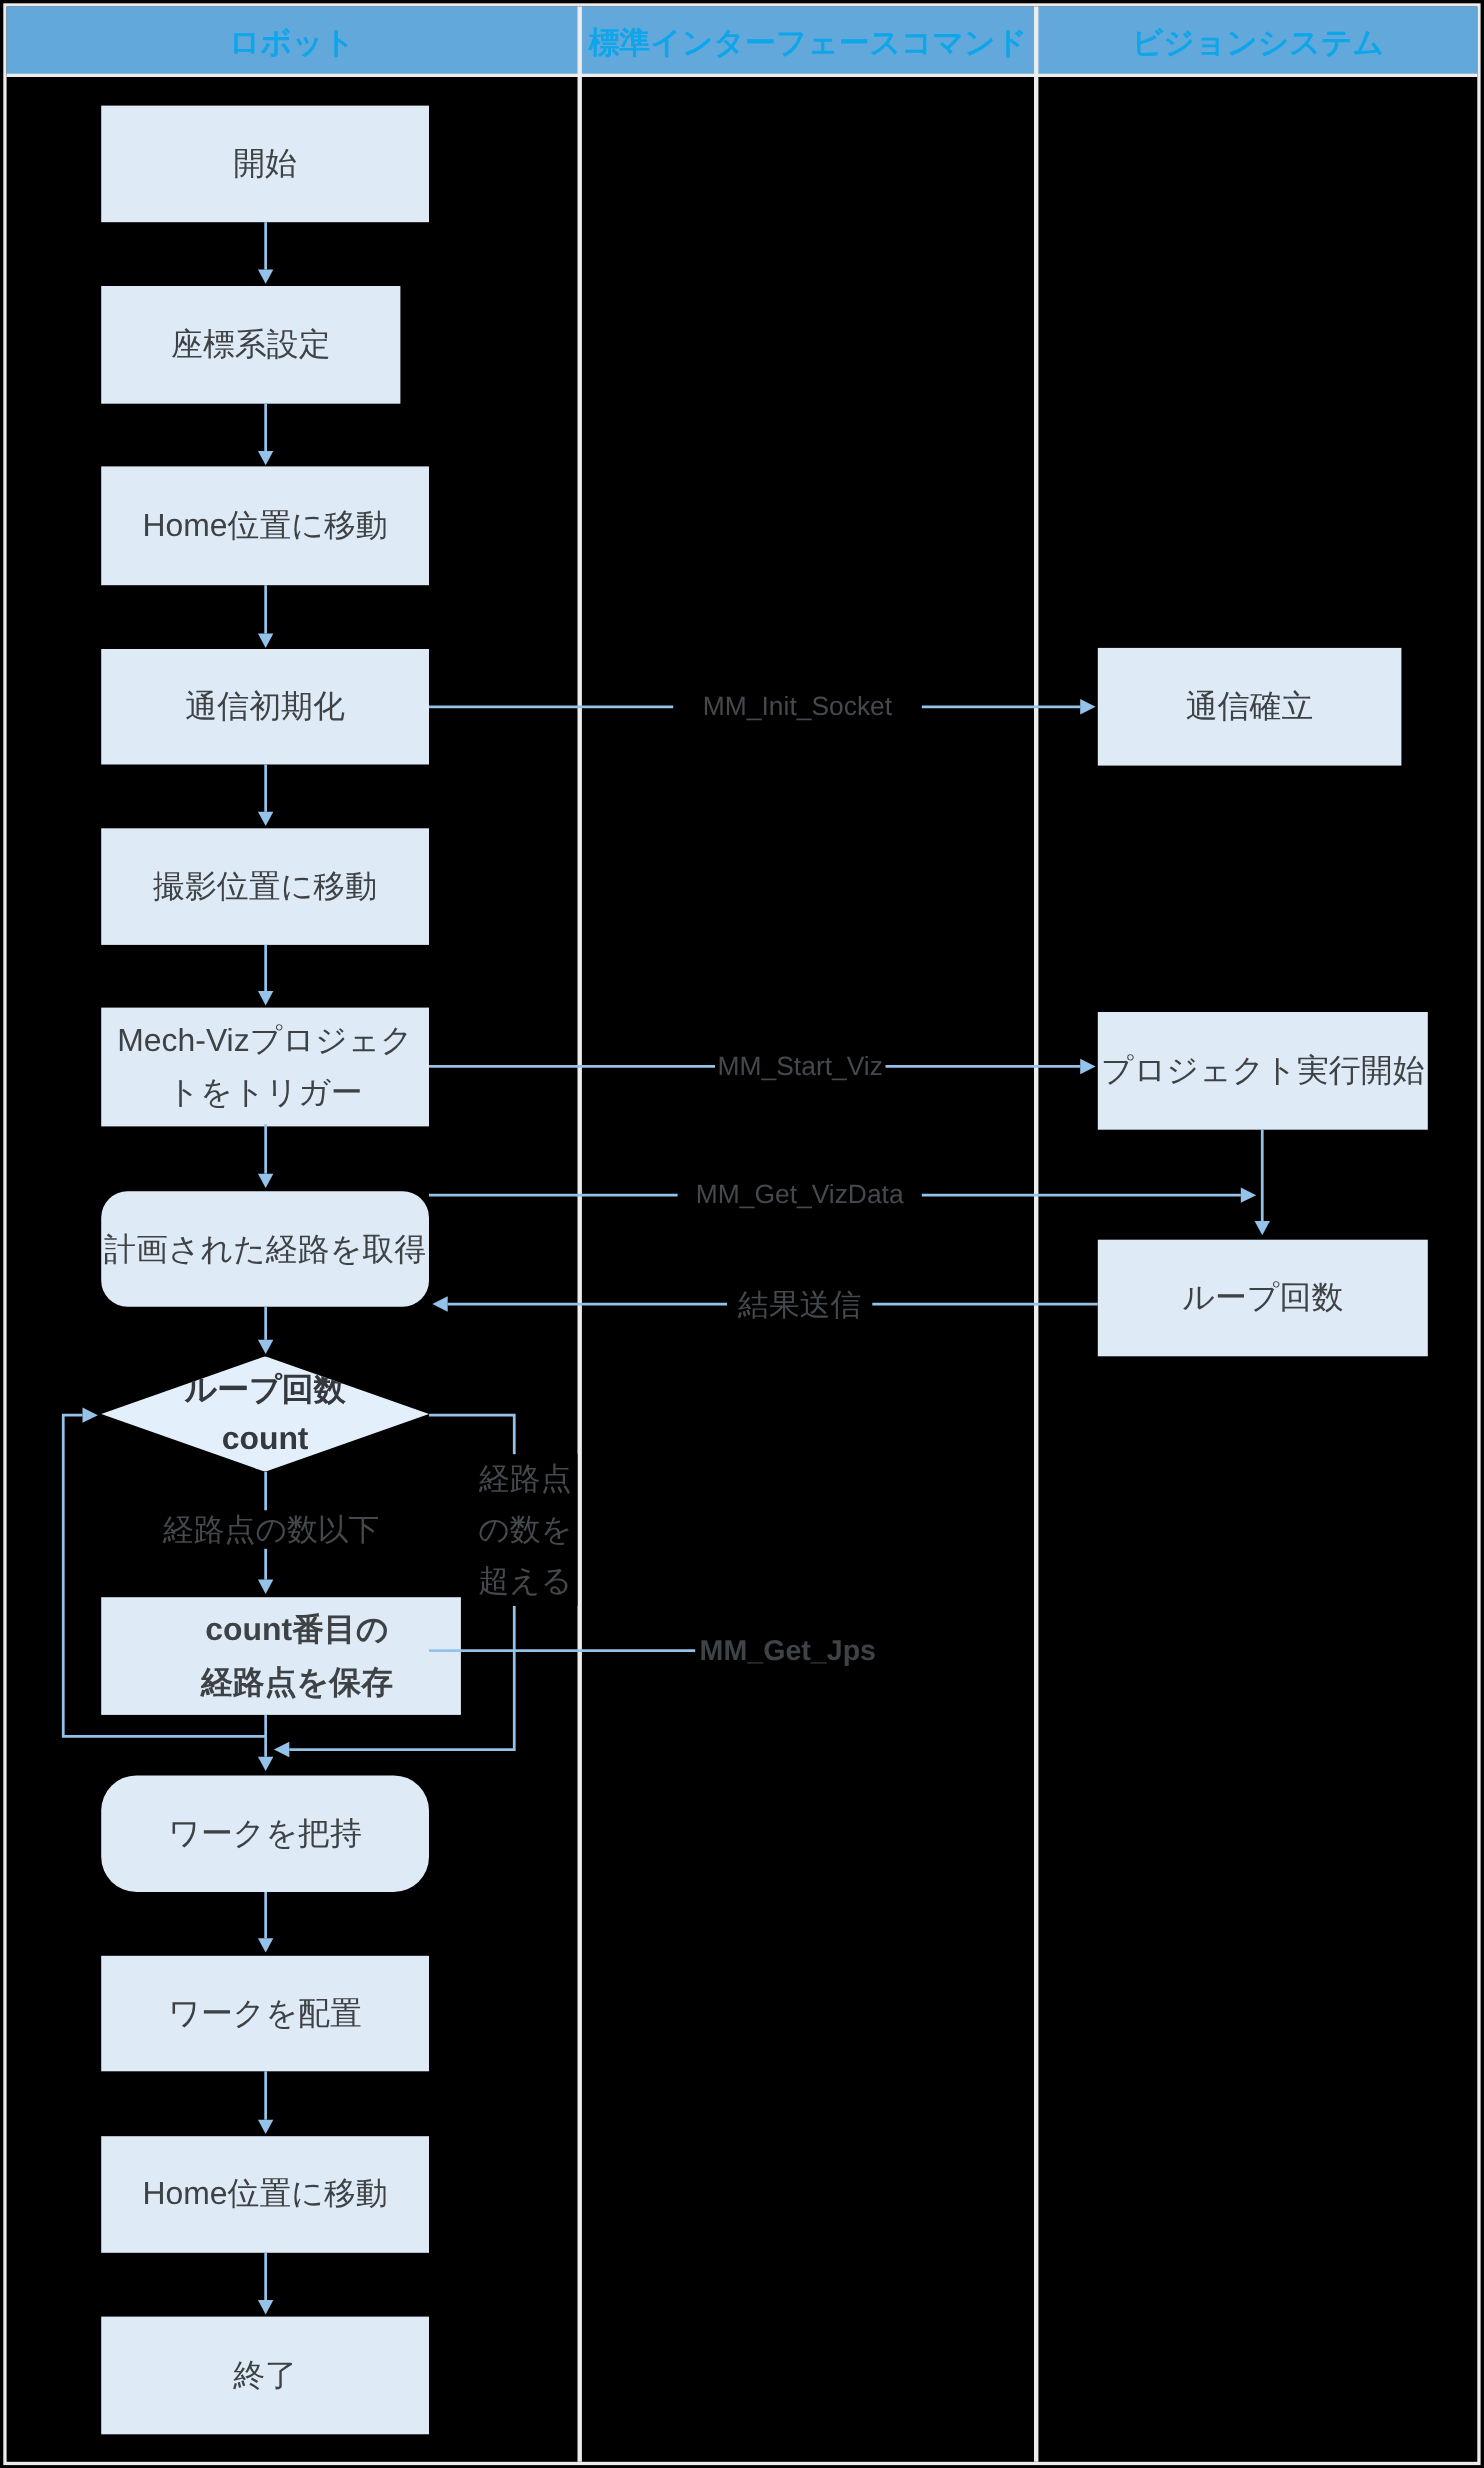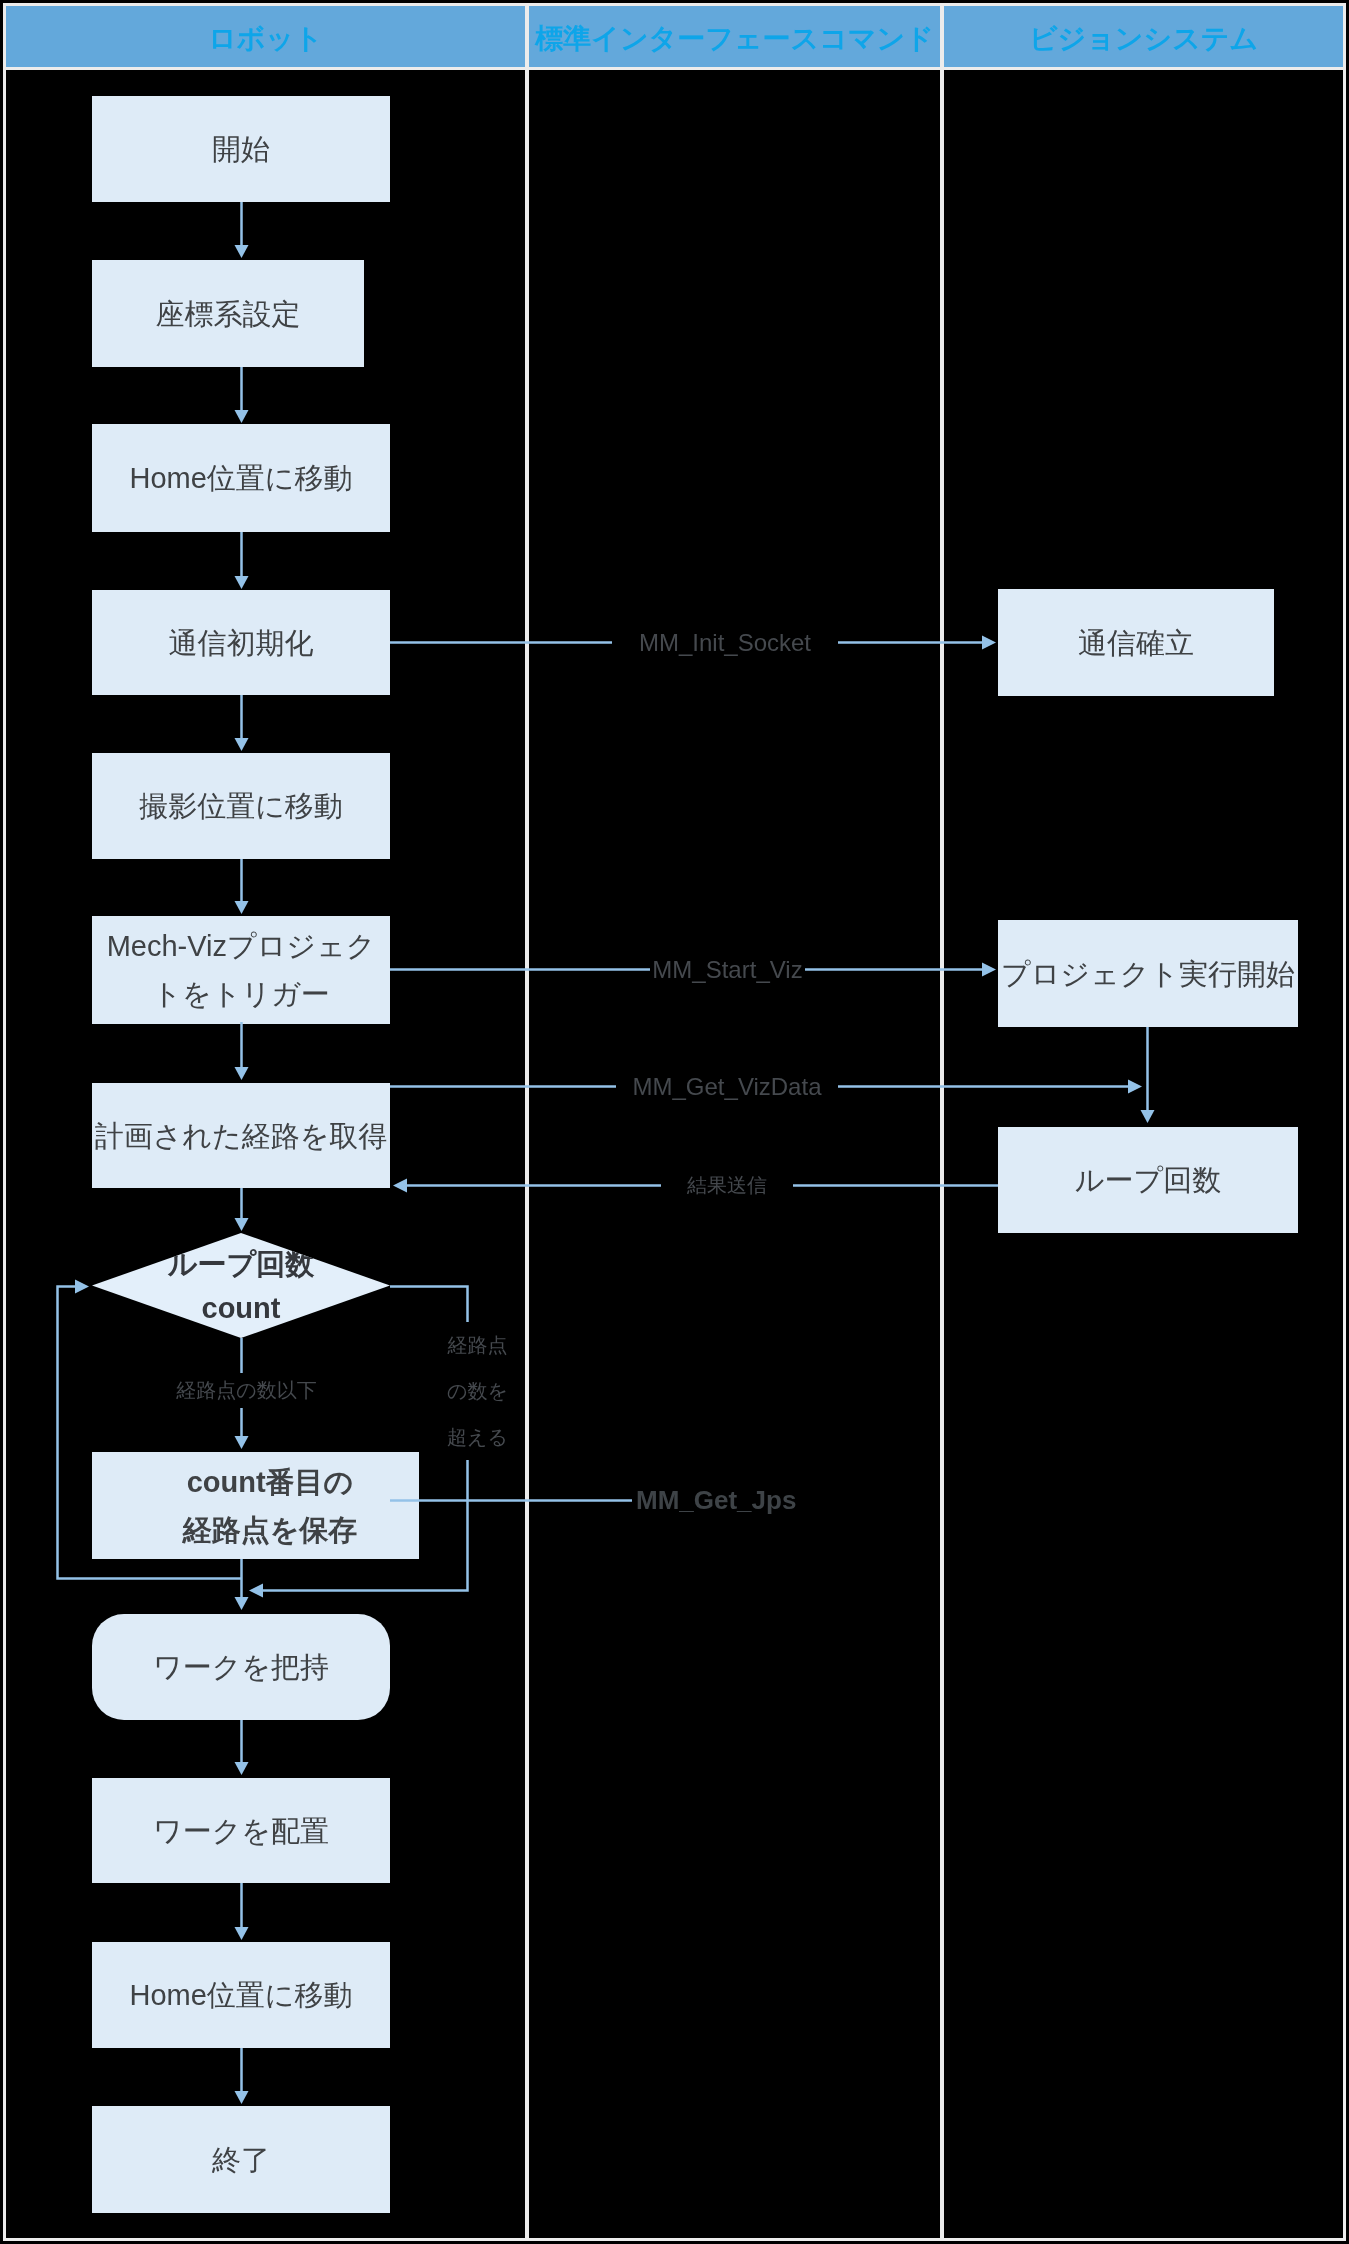--- a/index.html
+++ b/index.html
@@ -24,21 +24,21 @@
     font-size:29px;line-height:46px;white-space:pre-line;z-index:2;}
   .node.bold{font-weight:bold;line-height:48px;padding-left:29px;}
   .diamond{position:absolute;background:#E3EFFA;color:#35383D;display:flex;
     align-items:center;justify-content:center;text-align:center;font-weight:bold;
     font-size:29px;line-height:44px;white-space:pre-line;z-index:2;
     clip-path:polygon(50% 0,100% 50%,50% 100%,0 50%);}
   .wires{position:absolute;left:0;top:0;z-index:3;pointer-events:none;}
   .lbl{position:absolute;background:#000;color:#45494E;display:flex;
     align-items:center;justify-content:center;text-align:center;
     white-space:pre-line;z-index:4;font-size:24px;}
-  .lbl.jp{font-size:20px;}
+  .lbl.jp{font-size:28px;}
   .lbl.boldlbl{font-weight:bold;font-size:26px;color:#3E4347;}
   .lbl.multiline{line-height:46px;}
 </style>
 </head>
 <body>
 
 <div class="stage">
 
   <div class="frame"></div>
   <div class="header"></div>
@@ -49,21 +49,21 @@
   <div class="hcell c2">標準インターフェースコマンド</div>
   <div class="hcell c3">ビジョンシステム</div>
 
   <div class="node" style="left:92px;top:96px;width:298px;height:106px;">開始</div>
   <div class="node" style="left:92px;top:260px;width:272px;height:107px;">座標系設定</div>
   <div class="node" style="left:92px;top:424px;width:298px;height:108px;">Home位置に移動</div>
   <div class="node" style="left:92px;top:590px;width:298px;height:105px;">通信初期化</div>
   <div class="node" style="left:92px;top:753px;width:298px;height:106px;">撮影位置に移動</div>
   <div class="node" style="left:92px;top:916px;width:298px;height:108px;line-height:48px;">Mech-Vizプロジェク
 トをトリガー</div>
-  <div class="node" style="left:92px;top:1083px;width:298px;height:105px;">計画された経路を取得</div>
+  <div class="node" style="left:92px;top:1083px;width:298px;height:105px;border-radius:24px;">計画された経路を取得</div>
   <div class="diamond" style="left:92px;top:1233px;width:298px;height:105px;">ループ回数
 count</div>
   <div class="node bold" style="left:92px;top:1452px;width:298px;height:107px;">count番目の
 経路点を保存</div>
   <div class="node" style="left:92px;top:1614px;width:298px;height:106px;border-radius:32px;">ワークを把持</div>
   <div class="node" style="left:92px;top:1778px;width:298px;height:105px;">ワークを配置</div>
   <div class="node" style="left:92px;top:1942px;width:298px;height:106px;">Home位置に移動</div>
   <div class="node" style="left:92px;top:2106px;width:298px;height:107px;">終了</div>
 
   <div class="node" style="left:998px;top:589px;width:276px;height:107px;">通信確立</div>

